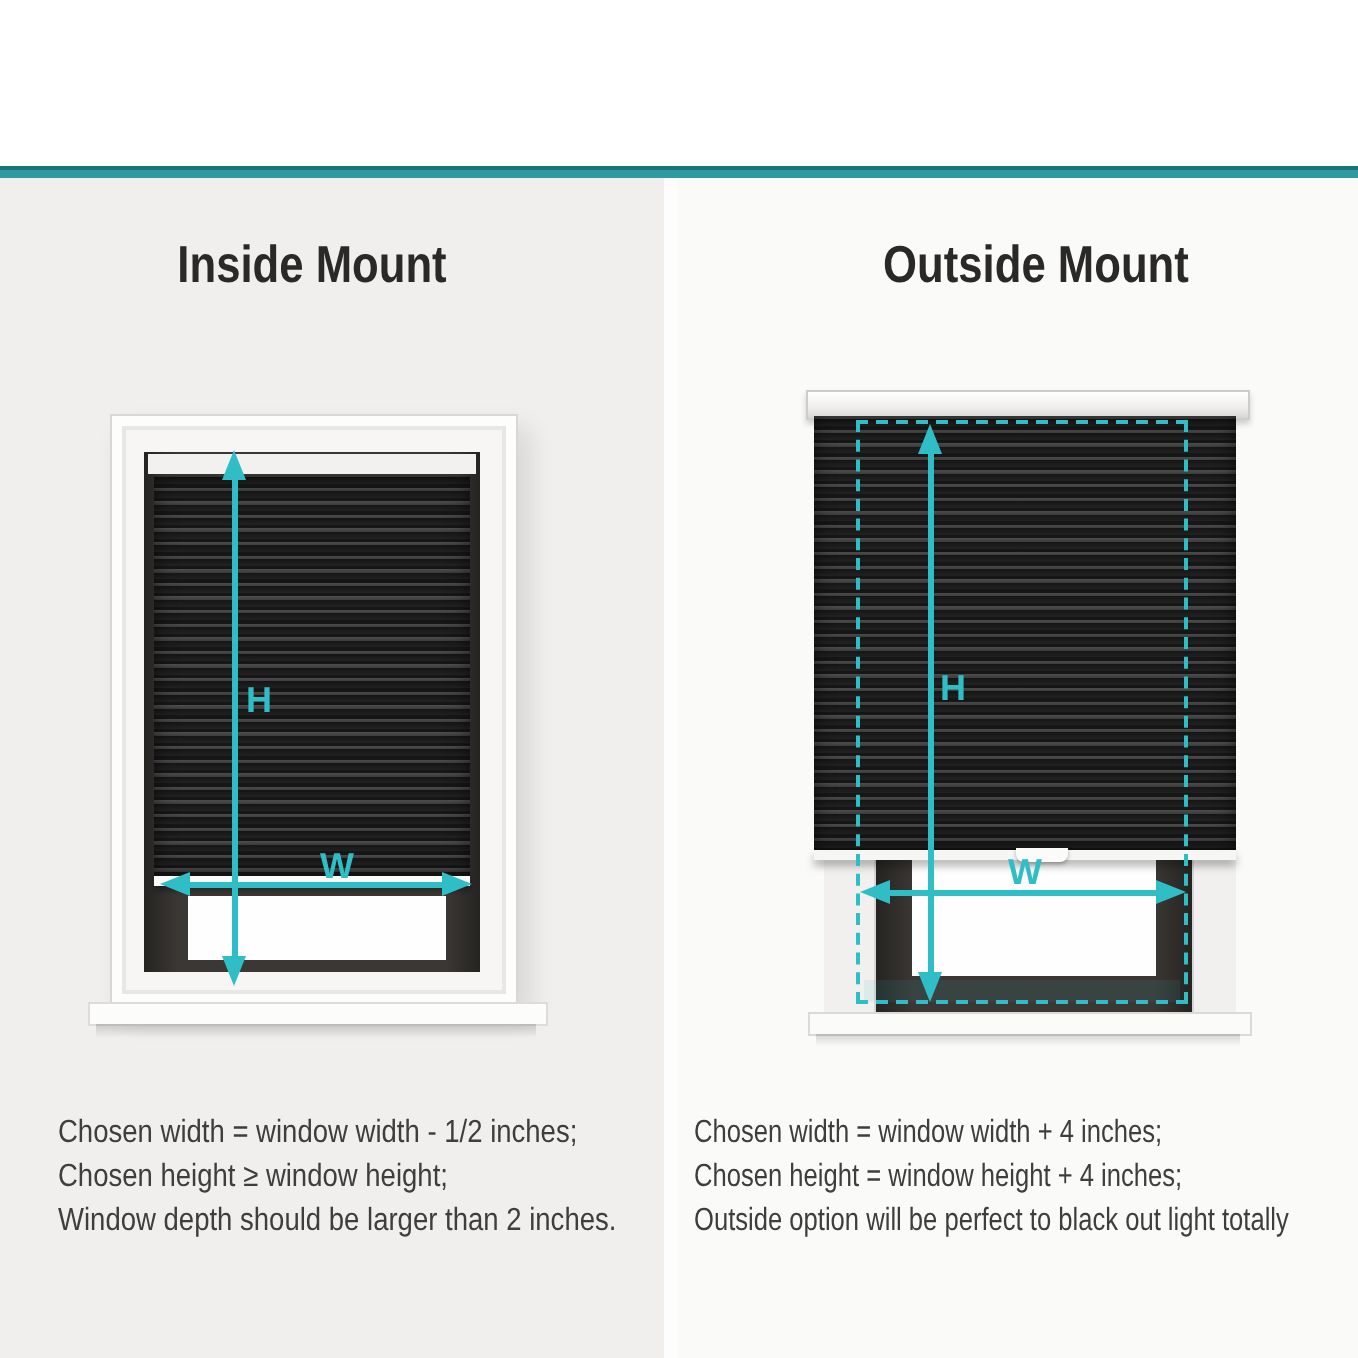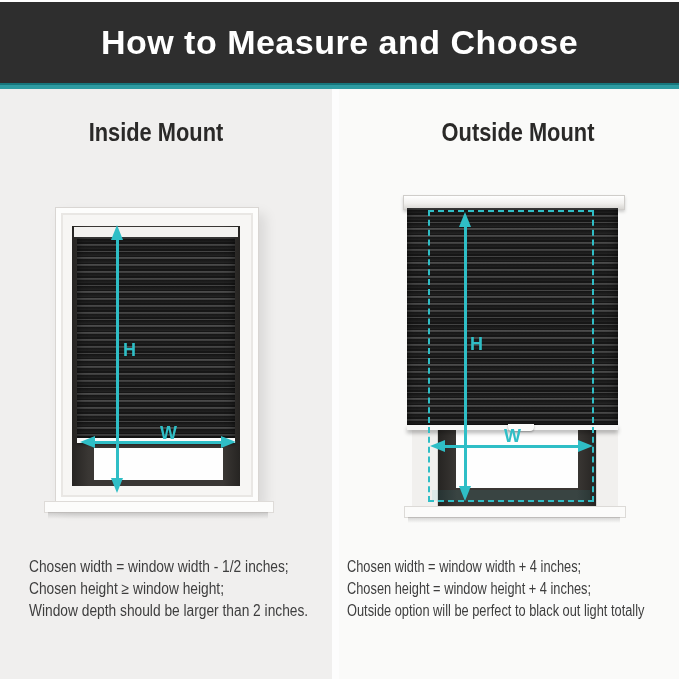--- a/index.html
+++ b/index.html
@@ -112,23 +112,20 @@
     transform-origin:left top;}
   .notes p{margin:0;}
   .notes-left{left:29px;top:556px;transform:scaleX(.86);}
   .notes-right{left:347px;top:556px;transform:scaleX(.80);}
 </style>
 </head>
 <body>
 
 <div id="poster">
 
-  <div class="abs topbar">
-    <h1>How to Measure and Choose</h1>
-  </div>
   <div class="abs teal-band"></div>
 
   <div class="abs bg-left"></div>
   <div class="abs divider"></div>
   <div class="abs bg-right"></div>
 
   <div class="abs panel-heading heading-inside">Inside Mount</div>
   <div class="abs panel-heading heading-outside">Outside Mount</div>
 
   <div class="abs lw-frame"></div>

